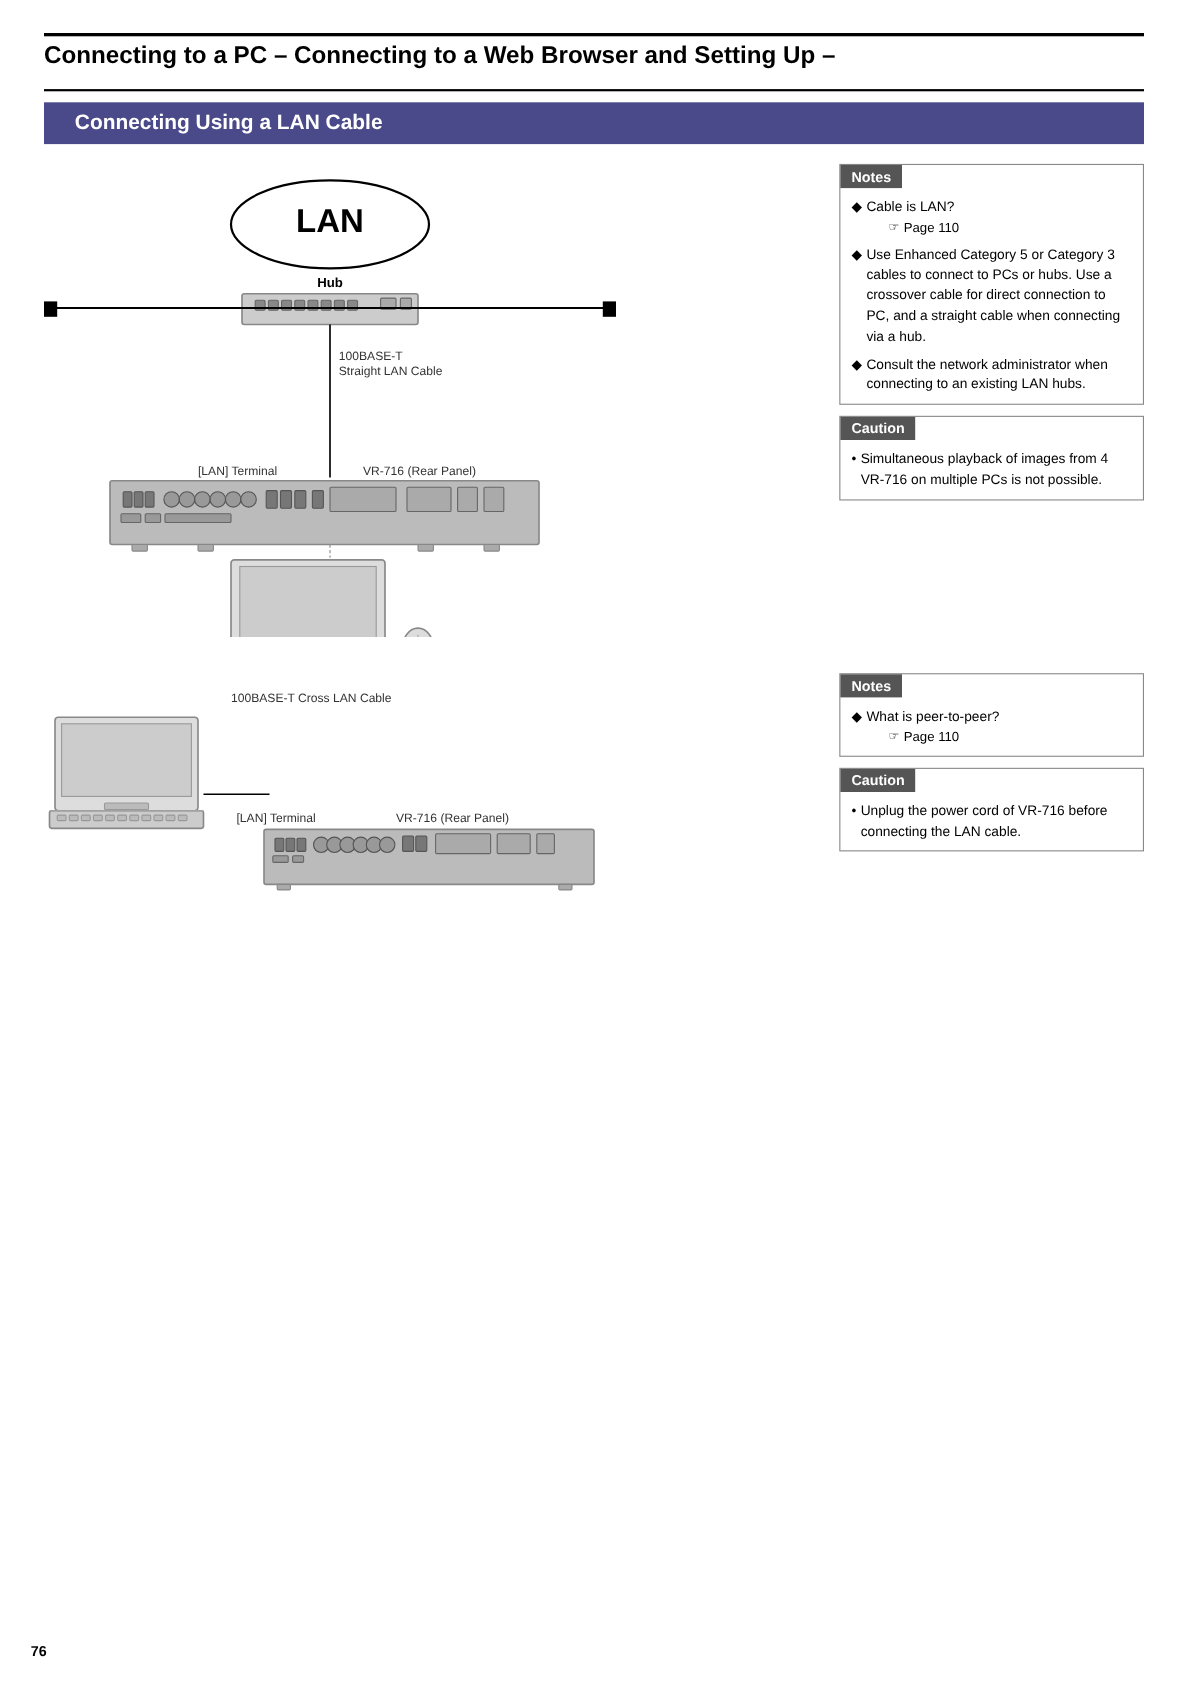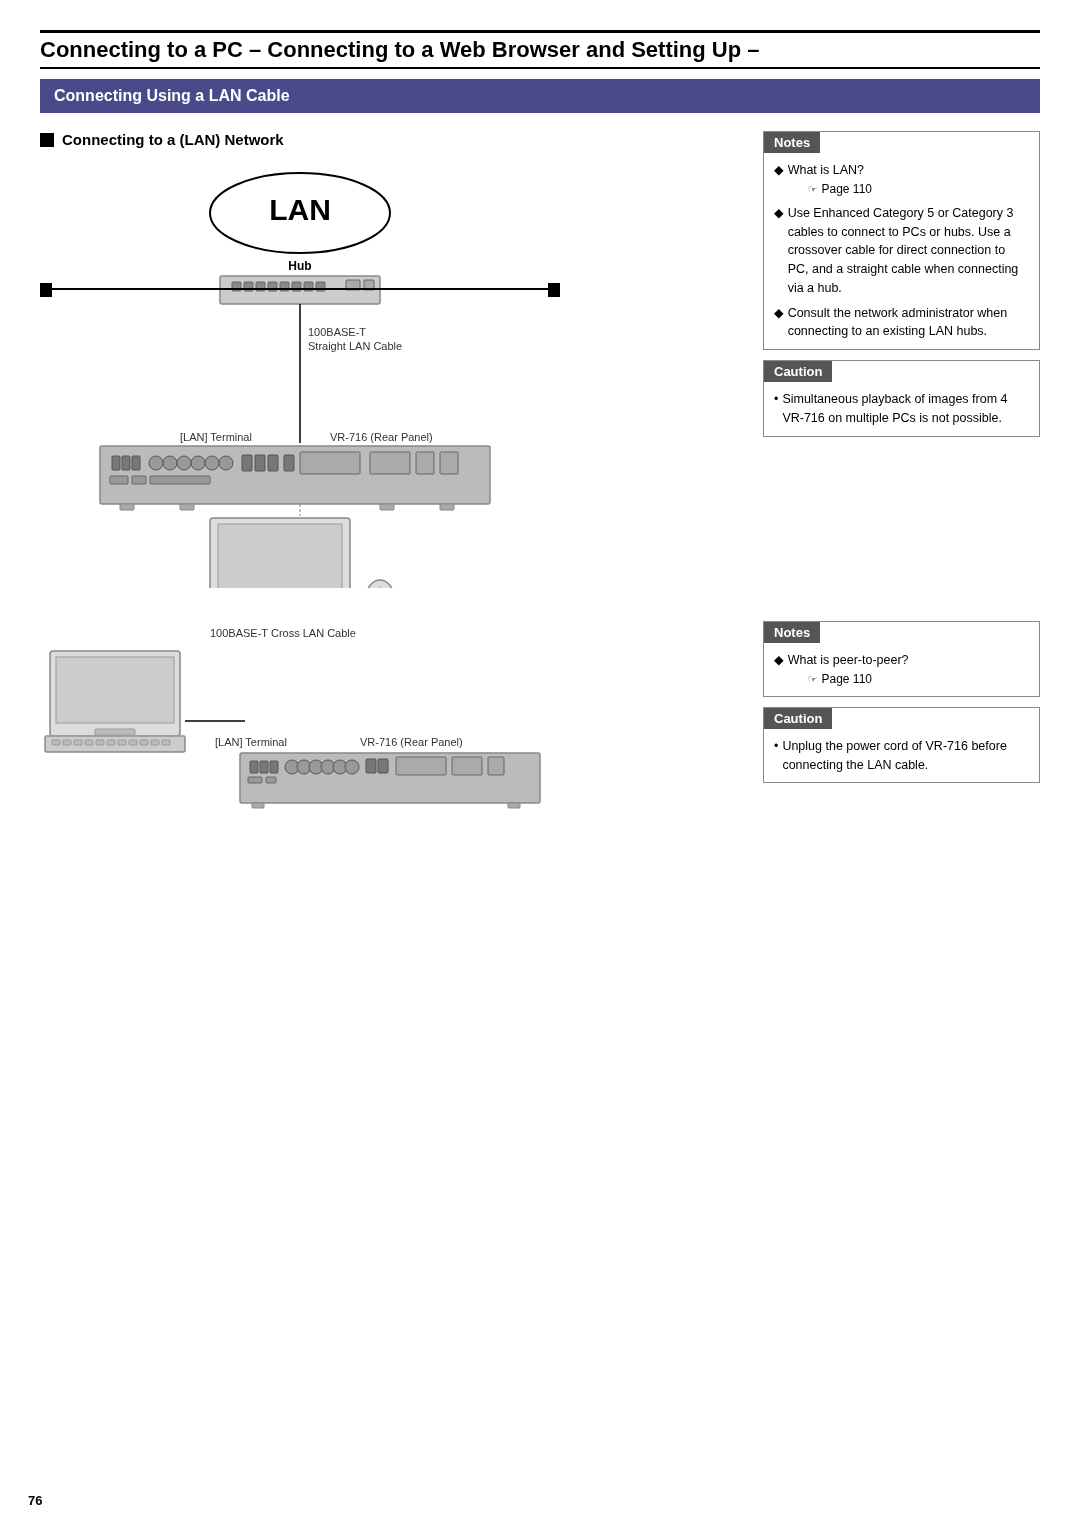--- a/index.html
+++ b/index.html
@@ -15,31 +15,31 @@
 
     .page-wrapper {
       padding: 30px 40px 40px 40px;
     }
 
     
     .main-title {
       font-size: 22px;
       font-weight: bold;
       border-bottom: 2px solid #000;
-      padding-bottom: 4px;
+      padding-bottom: 18px;
       margin-bottom: 10px;
     }
 
     
     .section-header {
       background: #4a4a8a;
       color: #fff;
-      font-size: 16px;
+      font-size: 19px;
       font-weight: bold;
-      padding: 8px 14px;
+      padding: 8px 28px;
       margin-bottom: 18px;
     }
 
     
     .subsection-heading {
       font-size: 15px;
       font-weight: bold;
       display: flex;
       align-items: center;
       margin-bottom: 10px;
@@ -118,20 +118,21 @@
     
     .peer-section {
       margin-top: 10px;
     }
 
     
     .peer-diagram {
       position: relative;
       width: 100%;
       min-height: 210px;
+      margin-top: 10px;
     }
 
     
     .page-number {
       position: absolute;
       bottom: 20px;
       left: 28px;
       font-size: 13px;
       font-weight: bold;
     }
@@ -159,23 +160,20 @@
 <div class="page-wrapper">
 
   <div class="page-outer-border-top"></div>
 
   <div class="main-title">Connecting to a PC – Connecting to a Web Browser and Setting Up –</div>
 
   <div class="section-header">Connecting Using a LAN Cable</div>
 
   <div class="content-row">
     <div class="left-col">
-      <div class="subsection-heading">
-        <span>Connecting to a (LAN) Network</span>
-      </div>
 
       <div class="lan-diagram">
         <svg viewBox="0 0 520 430" width="520" height="430">
 
           <ellipse cx="260" cy="55" rx="90" ry="40" fill="white" stroke="black" stroke-width="2"></ellipse>
           <text x="260" y="62" text-anchor="middle" font-size="30" font-weight="bold" font-family="Arial">LAN</text>
 
           <text x="260" y="112" text-anchor="middle" font-size="12" font-weight="bold" font-family="Arial">Hub</text>
 
           <rect x="180" y="118" width="160" height="28" fill="#ccc" stroke="#888" stroke-width="1.5" rx="2"></rect>
@@ -273,21 +271,21 @@
     </div>
 
     <div class="right-col">
 
       <div class="notes-box">
         <div class="box-title">Notes</div>
         <div class="box-content">
           <div class="bullet-item">
             <span class="bullet-sym">◆</span>
             <div>
-              <span>What is LAN?</span>
+              <span>Cable is LAN?</span>
               <div class="ref-page">
                 <span class="phone-icon">☞</span>
                 <span>Page 110</span>
               </div>
             </div>
           </div>
           <div class="bullet-item">
             <span class="bullet-sym">◆</span>
             <span>Use Enhanced Category 5 or Category 3 cables to connect to PCs or hubs. Use a crossover cable for direct connection to PC, and a straight cable when connecting via a hub.</span>
           </div>

